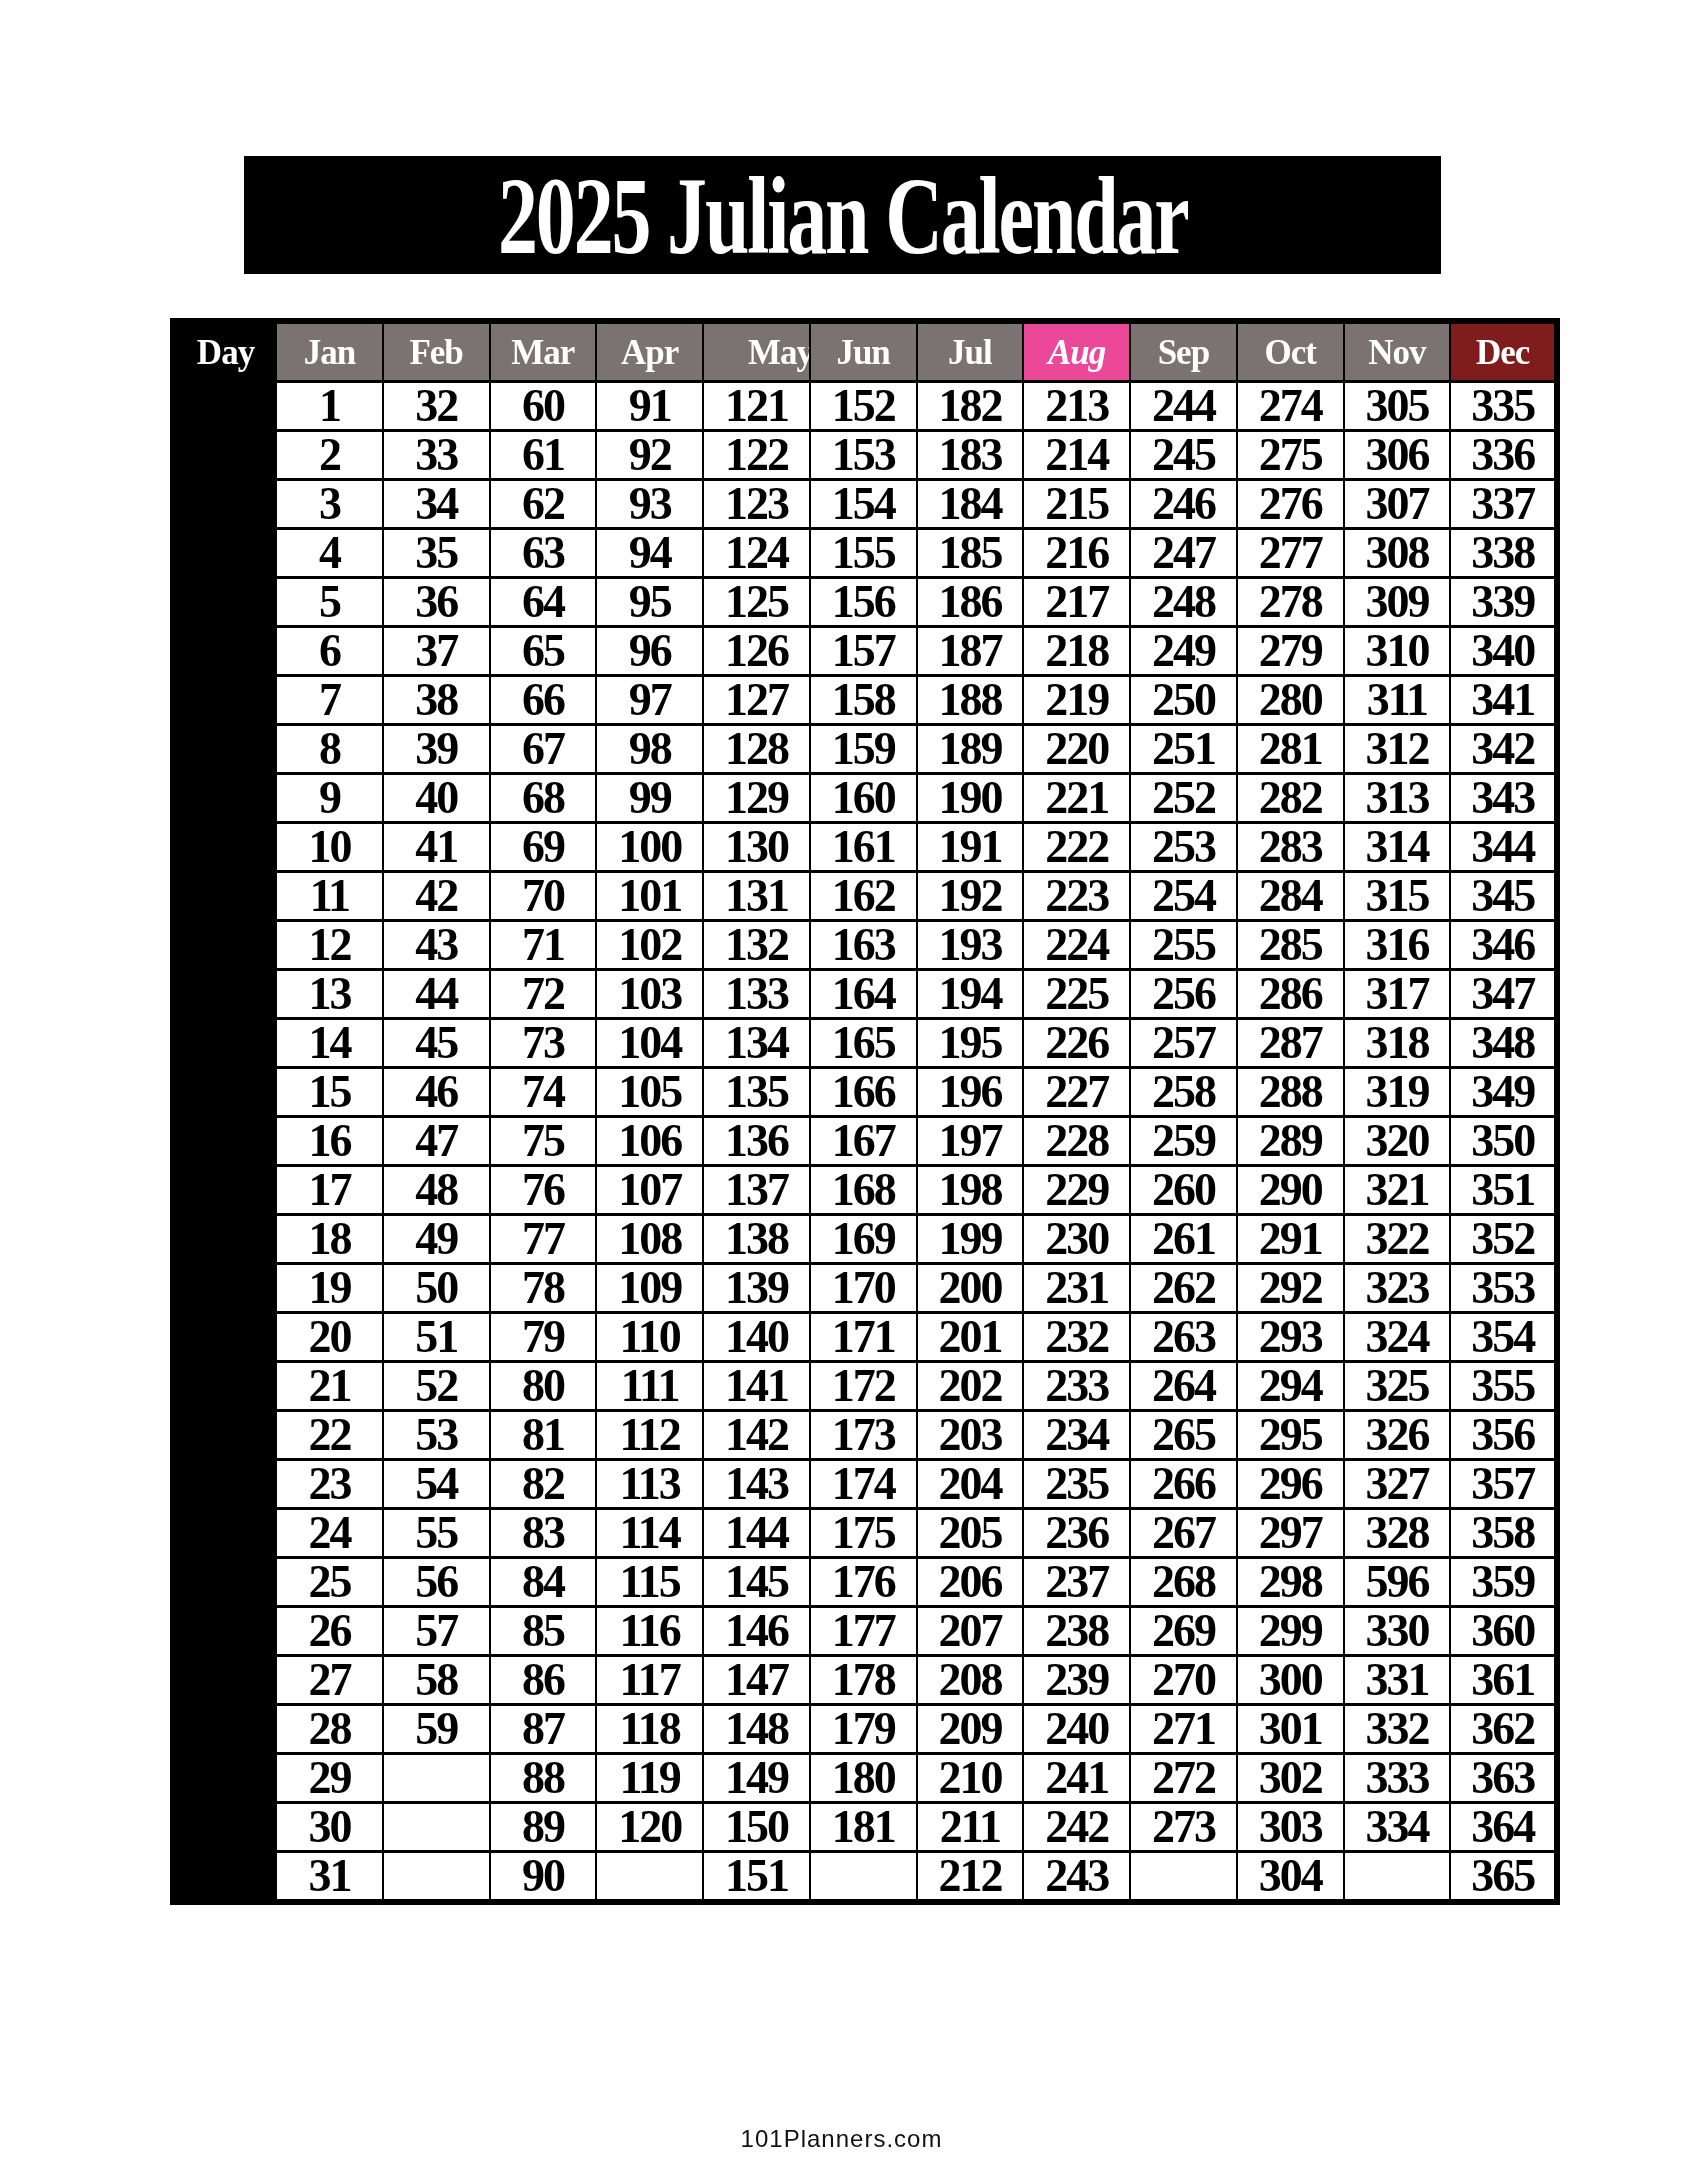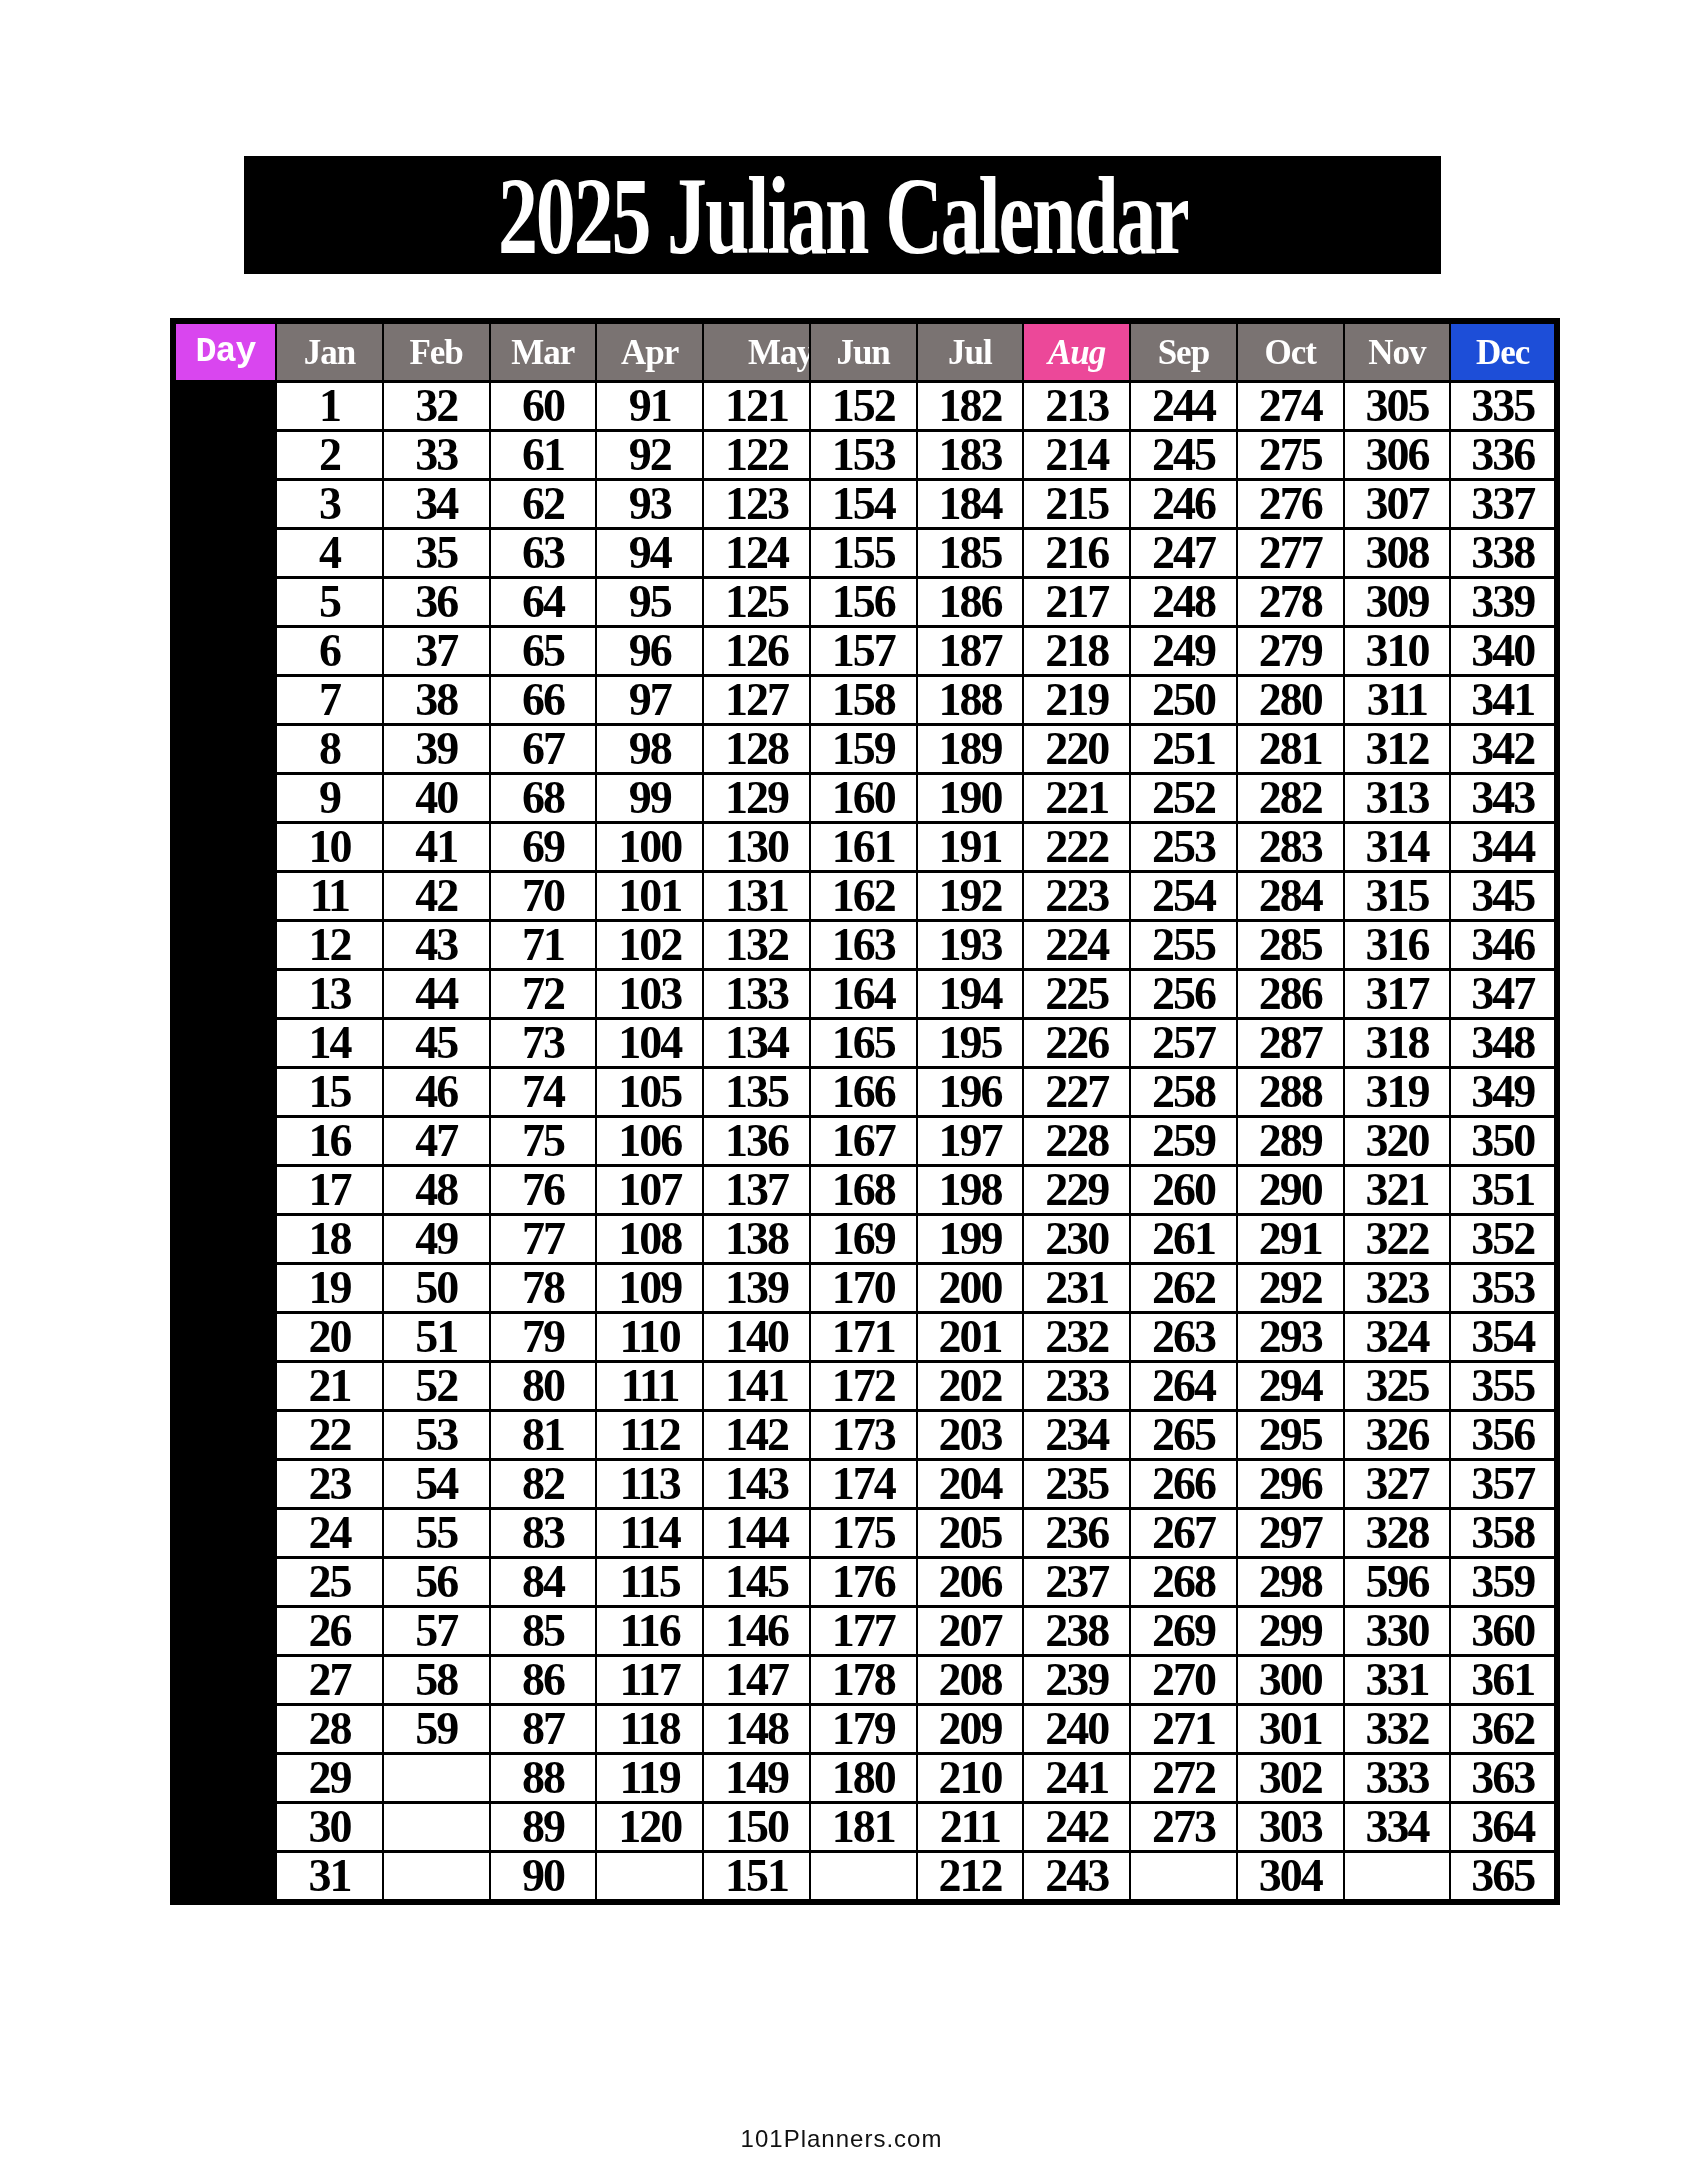--- a/index.html
+++ b/index.html
@@ -63,33 +63,33 @@
       <col>
       <col>
       <col>
       <col>
       <col>
       <col>
       <col>
   </colgroup>
   <thead>
     <tr>
-      <th class="day-h" style="background: #d946ef; font-family: Liberation Mono, monospace;">Day</th>
+      <th class="day-h" style="background: #000000;">Day</th>
       <th class="month-h" style="background: rgb(122, 115, 114);">Jan</th>
       <th class="month-h" style="background: rgb(122, 115, 114);">Feb</th>
       <th class="month-h" style="background: rgb(122, 115, 114);">Mar</th>
       <th class="month-h" style="background: rgb(122, 115, 114);">Apr</th>
       <th class="month-h" style="background: rgb(122, 115, 114); padding-left: 44px;">May</th>
       <th class="month-h" style="background: rgb(122, 115, 114);">Jun</th>
       <th class="month-h" style="background: rgb(122, 115, 114);">Jul</th>
       <th class="month-h" style="background: #ec4899; font-style: italic;">Aug</th>
       <th class="month-h" style="background: rgb(122, 115, 114);">Sep</th>
       <th class="month-h" style="background: rgb(122, 115, 114); font-family: Liberation Serif, serif;">Oct</th>
       <th class="month-h" style="background: rgb(122, 115, 114);">Nov</th>
-      <th class="month-h" style="background: #1d4ed8;">Dec</th>
+      <th class="month-h" style="background: #7f1d1d;">Dec</th>
     </tr>
   </thead>
   <tbody>
       <tr>
         <th class="day-c" style="background: rgb(0, 0, 0);">1</th>
         <td>1</td>
         <td>32</td>
         <td>60</td>
         <td>91</td>
         <td>121</td>

